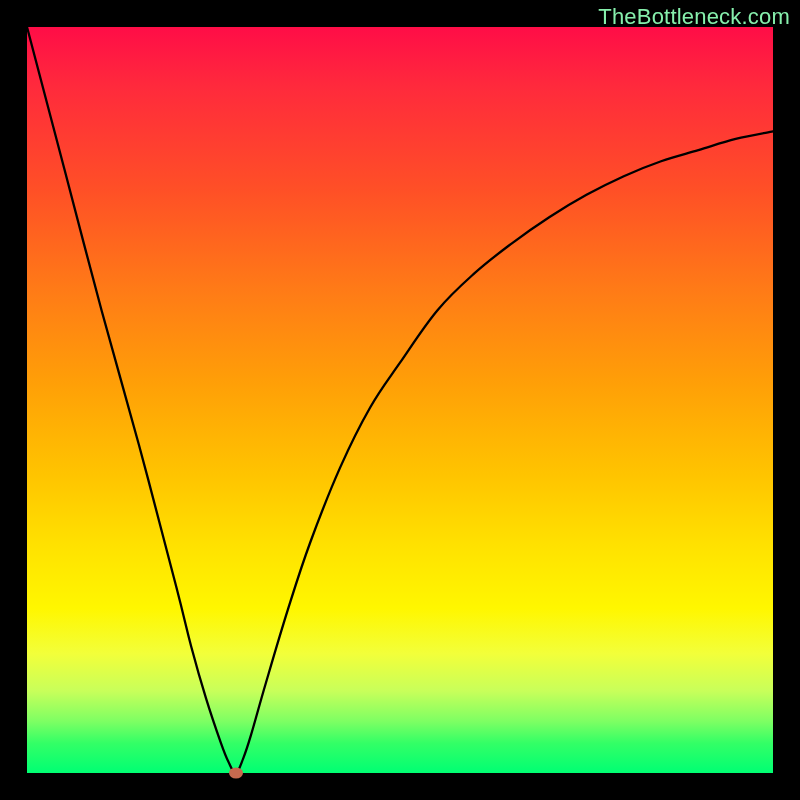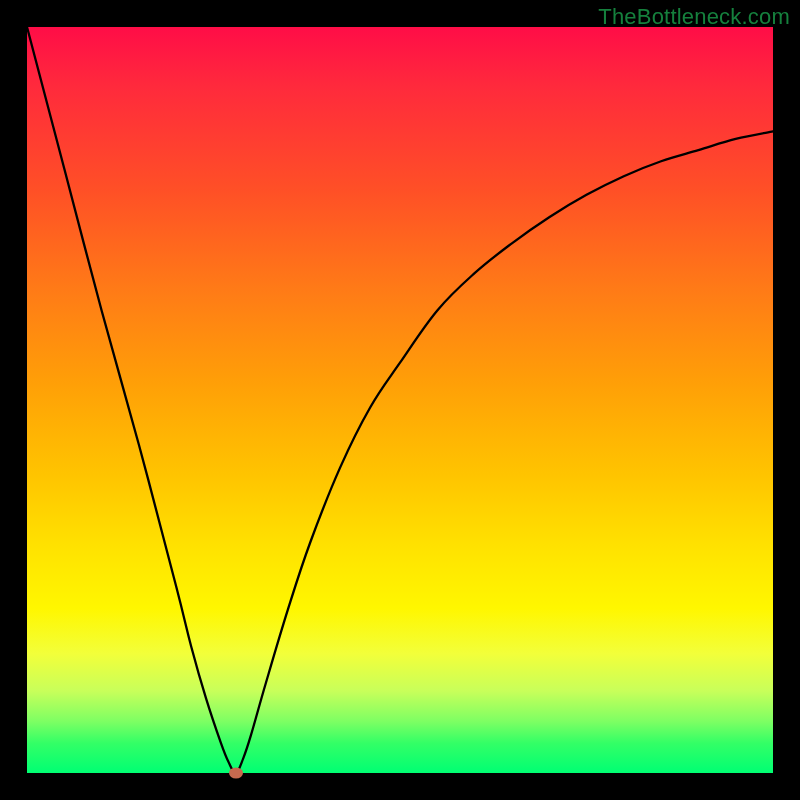--- a/index.html
+++ b/index.html
@@ -37,21 +37,21 @@
       #c8ff5a 89%,
       #7fff63 93%,
       #33ff66 96%,
       #00ff73 100%
     );
   }
   .watermark {
     position: absolute;
     top: 4px;
     right: 10px;
-    color: #15803d;
+    color: #86efac;
     font-size: 22px;
     font-weight: 500;
     letter-spacing: 0.2px;
     user-select: none;
   }
   svg.curve {
     position: absolute;
     left: 0;
     top: 0;
     width: 746px;

